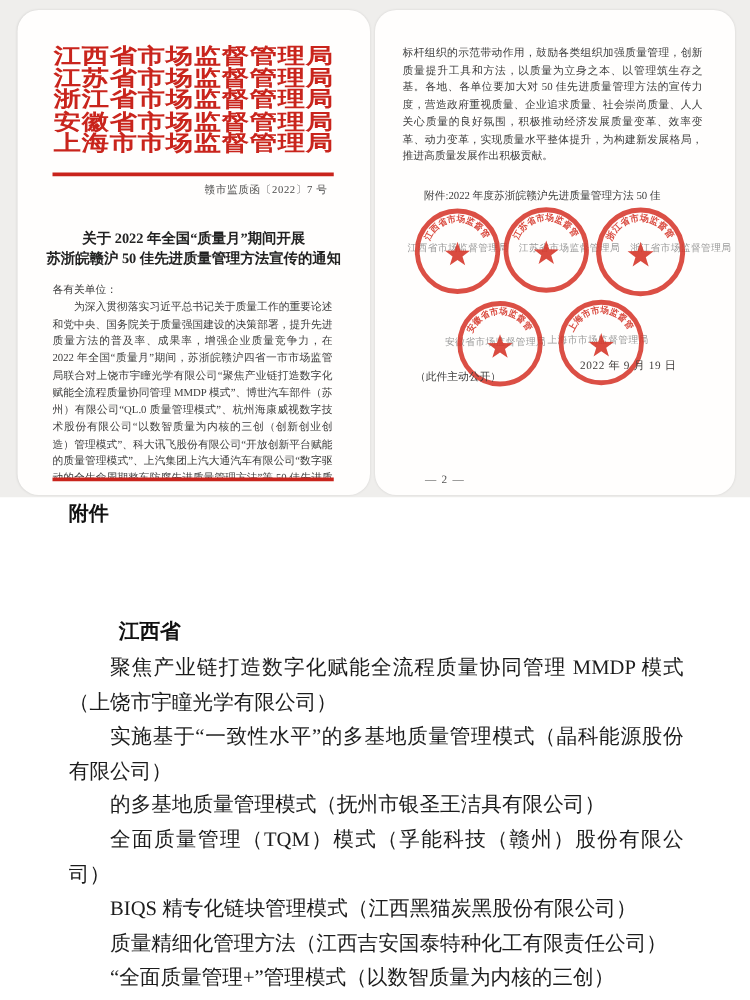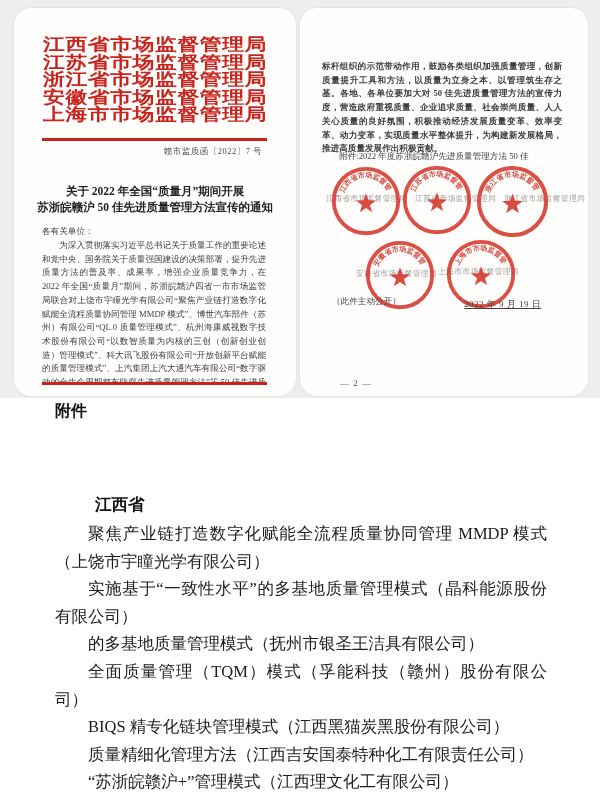--- a/index.html
+++ b/index.html
@@ -53,35 +53,35 @@
   }
   .body-left{top:231px;height:144px;overflow:hidden;}
   .body-text p{margin:0;text-indent:2em;}
   .body-text p.no-indent{text-indent:0;}
   .bottom-rule{
     position:absolute;left:28px;right:29px;top:374px;height:2.5px;
     background:#c9241c;
   }
 
   
-  .body-right{left:22px;width:240px;top:52px;height:102px;overflow:hidden;font-weight:bold;}
+  .body-right{left:22px;width:240px;top:28px;height:102px;overflow:hidden;}
   .attach-ref{
     position:absolute;left:22px;top:143px;width:240px;
     font-size:8.6px;color:#3c3c3c;text-indent:2em;
   }
   .seal-zone{position:absolute;left:0;top:150px;width:288px;height:160px;}
   .ghost-line{
     position:absolute;color:#9a9a9a;font-size:7.8px;white-space:nowrap;
     letter-spacing:0.3px;
   }
   .seal{position:absolute;width:70px;height:70px;}
   .seal svg{width:100%;height:100%;}
   .sign-date{
-    position:absolute;left:164px;top:140px;
-    font-size:9px;color:#44403e;letter-spacing:0.5px;text-decoration:underline;
+    position:absolute;left:164px;top:128px;
+    font-size:9px;color:#44403e;letter-spacing:0.5px;
   }
   .disclosure{
     position:absolute;left:32px;top:138px;
     font-size:8.6px;color:#3c3c3c;
   }
   .page-num{
     position:absolute;left:40px;top:370px;
     font-size:9px;color:#555;letter-spacing:1px;
   }
 
@@ -212,16 +212,16 @@
 <div class="attachment">
   <div class="attach-label">附件</div>
   <div class="province">江西省</div>
   <div class="method-list">
     <p>聚焦产业链打造数字化赋能全流程质量协同管理 MMDP 模式（上饶市宇瞳光学有限公司）</p>
     <p>实施基于“一致性水平”的多基地质量管理模式（晶科能源股份有限公司）</p>
     <p>的多基地质量管理模式（抚州市银圣王洁具有限公司）</p>
     <p>全面质量管理（TQM）模式（孚能科技（赣州）股份有限公司）</p>
     <p>BIQS 精专化链块管理模式（江西黑猫炭黑股份有限公司）</p>
     <p>质量精细化管理方法（江西吉安国泰特种化工有限责任公司）</p>
-    <p>“苏浙皖赣沪+”管理模式（江西理文化工有限公司）</p>
+    <p>“全面质量管理+”管理模式（以数智质量为内核的三创）</p>
     <p>质量管理系统云平台的模式（泰豪电源技术有限公司）</p>
   </div>
 </div>
 
 </body></html>

